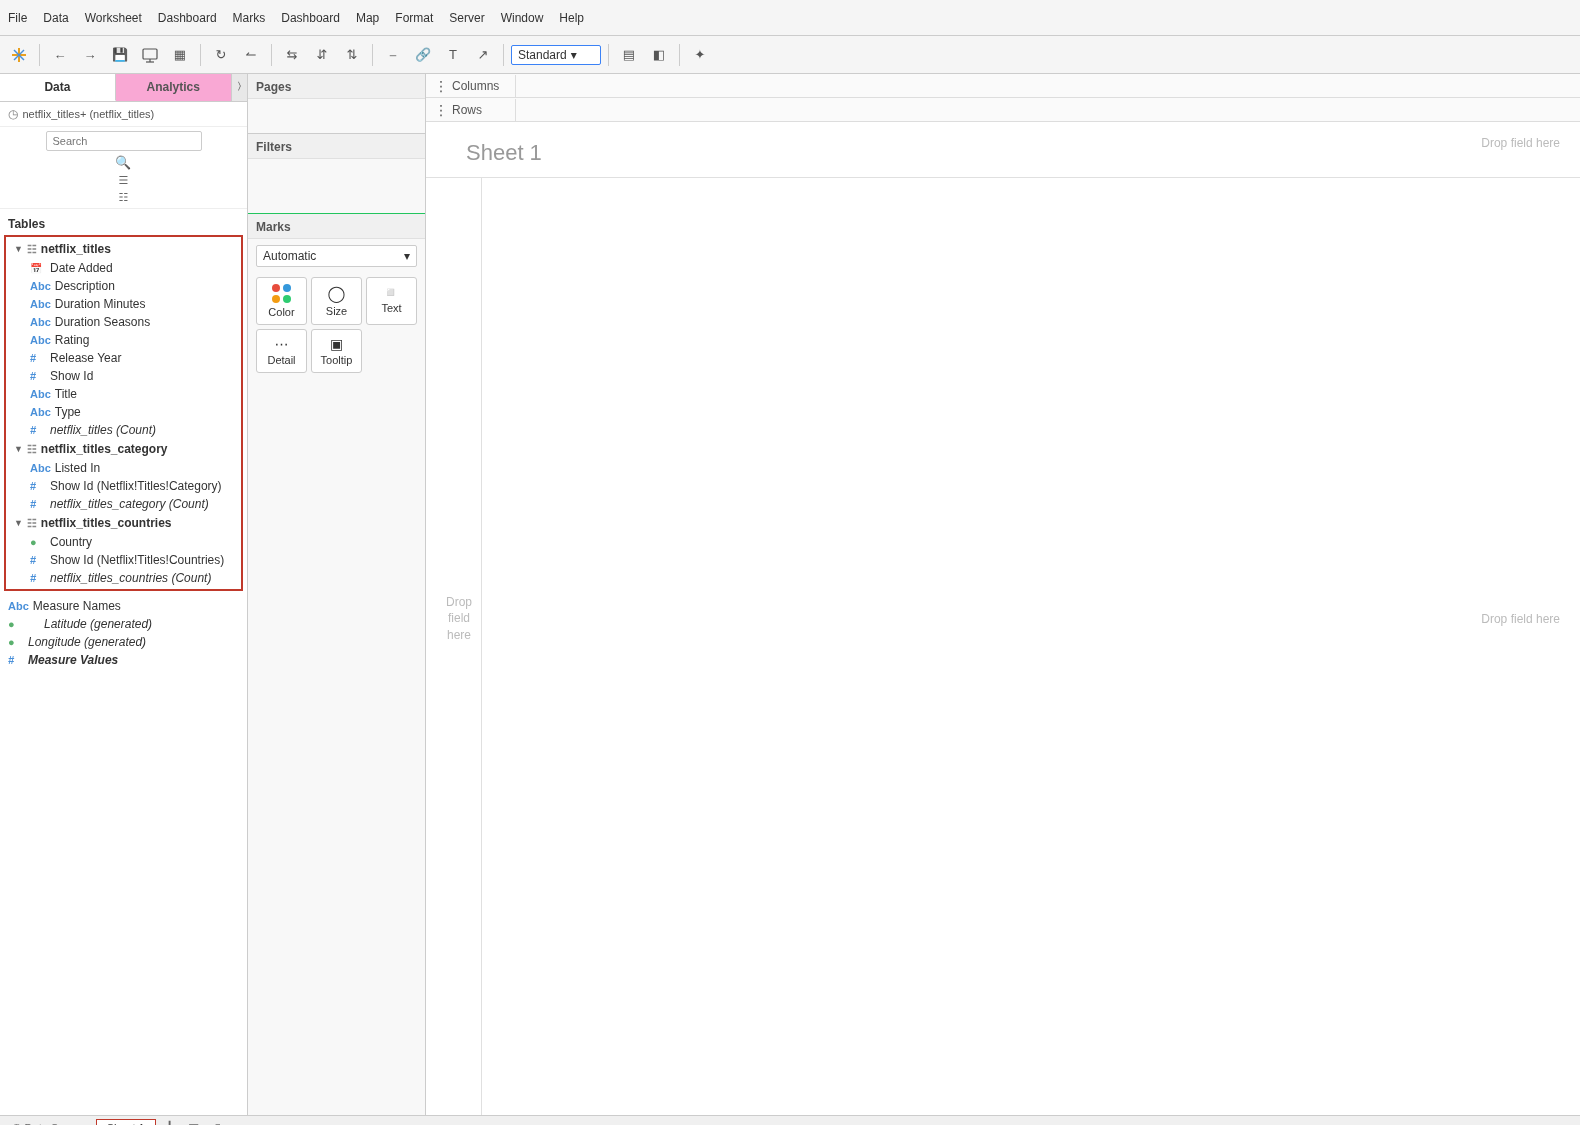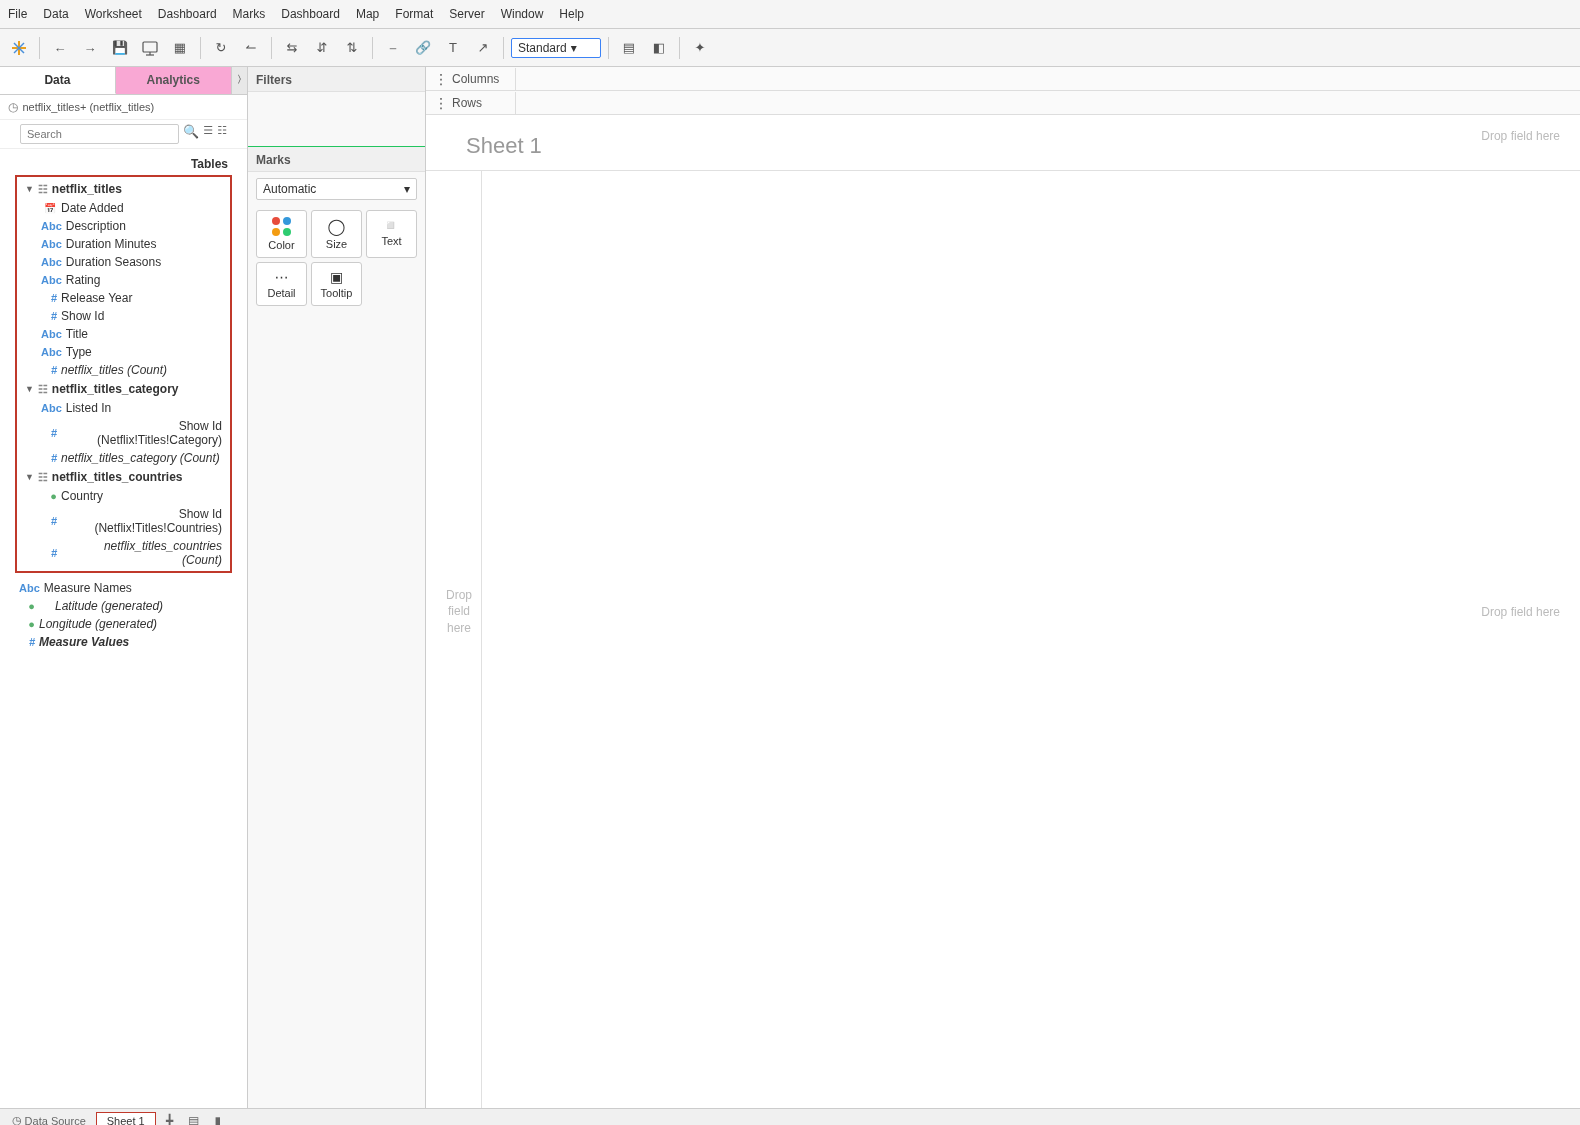--- a/index.html
+++ b/index.html
@@ -4,21 +4,21 @@
   <style>
     * { box-sizing: border-box; margin: 0; padding: 0; }
     body { font-family: 'Segoe UI', Arial, sans-serif; font-size: 12px; background: #f0f0f0; color: #333; overflow: hidden; }
 
     
     .menu-bar {
       display: flex; align-items: center;
       background: #f5f5f5;
       border-bottom: 1px solid #ccc;
       padding: 2px 8px;
-      height: 29px;
+      height: 36px;
       gap: 16px;
     }
     .menu-bar span { cursor: pointer; font-size: 12px; color: #333; }
 
     
     .toolbar {
       display: flex; align-items: center;
       background: #f5f5f5;
       border-bottom: 1px solid #ccc;
       padding: 3px 6px;
@@ -87,35 +87,36 @@
     .data-source-label {
       display: flex; align-items: center; gap: 4px;
       padding: 5px 8px;
       border-bottom: 1px solid #eee;
       font-size: 11px;
       color: #555;
     }
 
     
     .search-bar {
-      display: flex; 
-      padding: 4px 20px;
+      display: flex; align-items: center;
+      padding: 4px 14px;
       border-bottom: 1px solid #eee;
       gap: 4px;
+      flex-direction: column;
     }
     .search-input {
       flex: 1; border: 1px solid #ccc; border-radius: 2px;
       padding: 3px 6px; font-size: 11px;
       outline: none;
     }
     .search-icon-btn { color: #666; font-size: 13px; cursor: pointer; }
     .filter-icon-btn { color: #666; font-size: 11px; cursor: pointer; }
 
     
-    .tables-section { overflow-y: auto; flex: 1; padding: 4px 11px; text-align: right; }
+    .tables-section { overflow-y: auto; flex: 1; padding: 4px 0; }
     .tables-header {
       font-weight: 700; font-size: 12px;
       padding: 4px 8px 2px 8px;
       color: #333;
     }
 
     
     .tables-container {
       border: 2px solid #c0392b;
       margin: 2px 4px;
@@ -494,20 +495,23 @@
         <div class="measure-row italic">
           <span class="type-icon type-hash">#</span>
           <span style="font-style:italic;font-weight:bold;">Measure Values</span>
         </div>
       </div>
     </div>
   </div>
 
   <div class="middle-panel">
 
+    <div class="pages-section">
+      <div class="section-label">Pages</div>
+    </div>
 
     <div class="filters-section">
       <div class="section-label">Filters</div>
     </div>
 
     <div class="marks-section">
       <div class="section-label">Marks</div>
       <div class="marks-dropdown">
         <span>Automatic</span>
         <span>▾</span>

